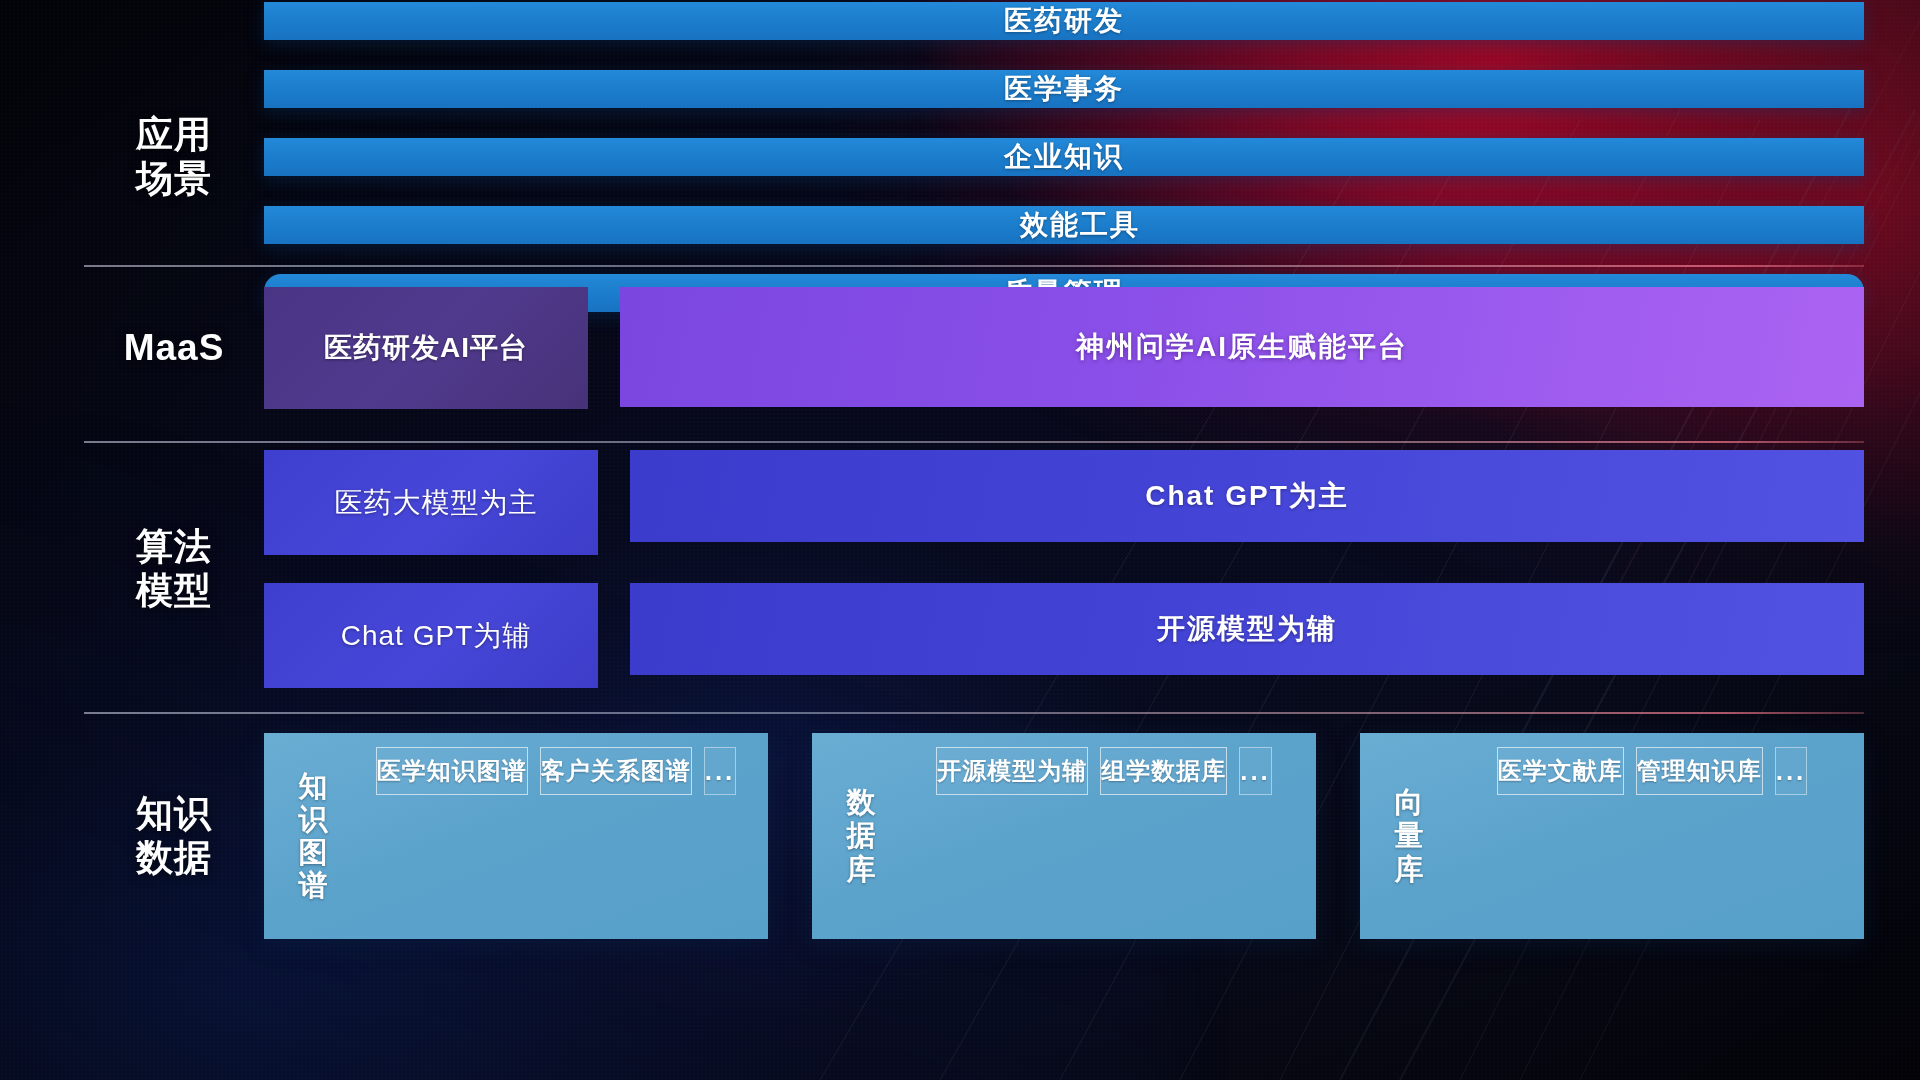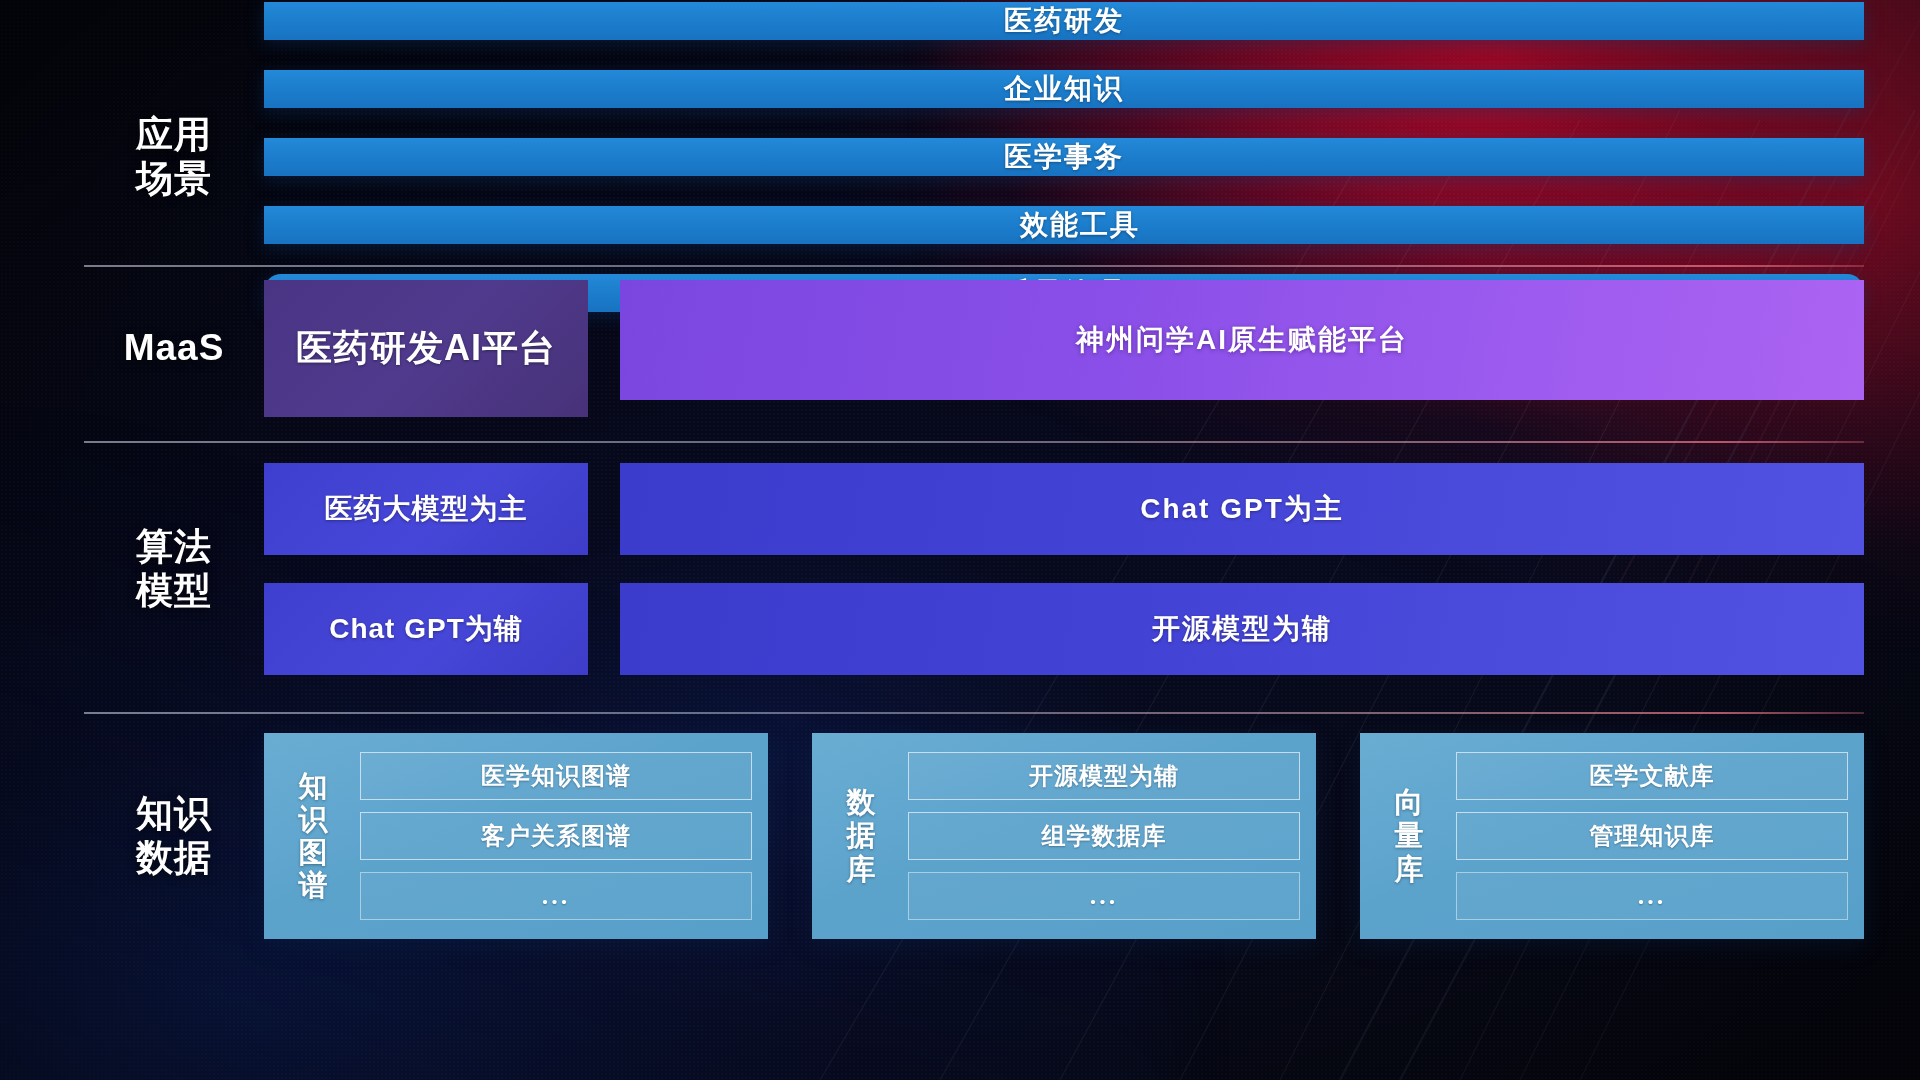--- a/index.html
+++ b/index.html
@@ -126,24 +126,24 @@
     justify-content: center;
     letter-spacing: 2px;
     box-shadow: 0 4px 18px rgba(10,60,120,.35);
     text-shadow: 0 1px 3px rgba(0,0,0,.35);
   }
 
   
   .maas-left {
     width: 324px;
     flex: 0 0 324px;
-    height: 137px;
+    height: 122px;
     background: linear-gradient(135deg, #4a3484 0%, #503a8d 50%, #473279 100%);
     color: #fff;
-    font-size: 36px;
+    font-size: 28px;
     font-weight: 700;
     display: flex; align-items: center; justify-content: center;
     letter-spacing: 1px;
     text-shadow: 0 1px 3px rgba(0,0,0,.40);
   }
   .maas-right {
     flex: 1 1 auto;
     margin-left: 32px;
     height: 120px;
     background: linear-gradient(100deg, #7b46e0 0%, #8a4fe8 40%, #9d5bef 72%, #ab63f2 100%);
@@ -152,26 +152,27 @@
     font-weight: 700;
     display: flex; align-items: center; justify-content: center;
     letter-spacing: 2px;
     text-shadow: 0 1px 4px rgba(40,0,80,.45);
   }
 
   
   .algo-line { display: flex; width: 100%; }
   .algo-left {
     width: 324px; flex: 0 0 324px;
-    height: 92px;
+    height: 105px;
     background: linear-gradient(135deg, #3f3fcf 0%, #4646d8 55%, #3d3dc9 100%);
-    color:#fff; font-size: 28px; font-weight: 700;
+    color:#fff; font-size: 28px; font-weight: 400;
     display:flex; align-items:center; justify-content:center;
     letter-spacing: 1px;
     text-shadow: 0 1px 3px rgba(0,0,0,.35);
+    padding-left: 10px;
   }
   .algo-right {
     flex: 1 1 auto; margin-left: 32px;
     height: 92px;
     background: linear-gradient(100deg, #3b3bcc 0%, #4343d6 45%, #4d4ddd 78%, #5252e2 100%);
     color:#fff; font-size: 28px; font-weight: 700;
     display:flex; align-items:center; justify-content:center;
     letter-spacing: 2px;
     text-shadow: 0 1px 3px rgba(0,0,0,.35);
   }
@@ -198,25 +199,24 @@
     display: flex;
     flex-direction: column;
     align-items: center;
     justify-content: center;
     text-align: center;
     text-shadow: 0 1px 3px rgba(0,0,0,.35);
   }
   .kd-items {
     flex: 1 1 auto;
     display: flex;
-    flex-direction: column;
+    flex-direction: row;
     justify-content: center;
     gap: 12px;
     padding-left: 14px;
-    font-family: Liberation Serif, serif;
   }
   .kd-item {
     height: 46px;
     border: 1px solid rgba(255,255,255,0.62);
     color: #ffffff;
     font-size: 24px;
     font-weight: 700;
     display: flex;
     align-items: center;
     justify-content: center;
@@ -265,22 +265,22 @@
   <div class="dots"></div>
   <div class="vignette"></div>
 
   <div id="content">
 
     <div class="row" style="top:107px; height:100px;">
       <div class="row-label">应用
 场景</div>
       <div class="row-body" style="gap:30px;flex-direction:column;">
         <div class="app-box" style="flex:1 1 0;">医药研发</div>
+        <div class="app-box" style="flex:1 1 0;">医学事务</div>
         <div class="app-box" style="flex:1 1 0;">企业知识</div>
-        <div class="app-box" style="flex:1 1 0;">医学事务</div>
         <div class="app-box" style="flex:1 1 0;padding-left:32px;">效能工具</div>
         <div class="app-box" style="flex:1 1 0;border-radius:17px;">质量管理</div>
       </div>
     </div>
 
     <div class="divider" style="top:265px;"></div>
 
     <div class="row" style="top:287px; height:122px;">
       <div class="row-label">MaaS</div>
       <div class="row-body">

